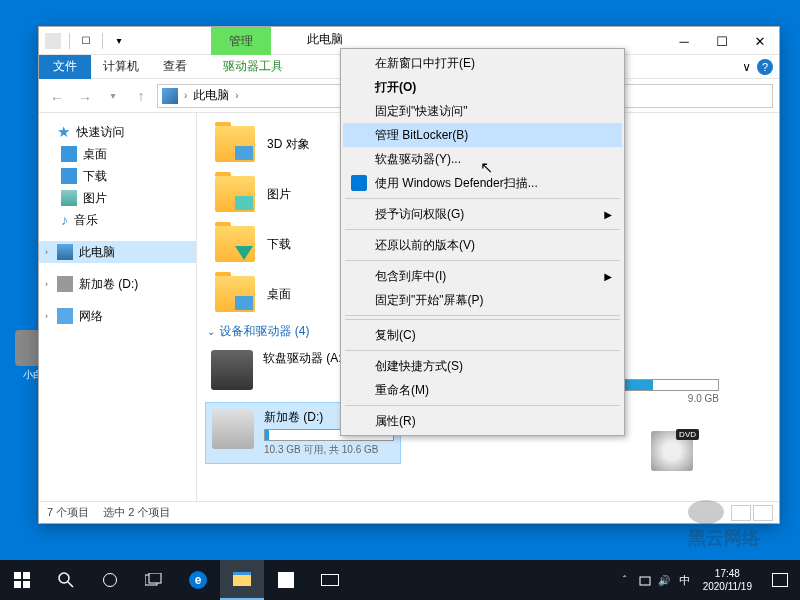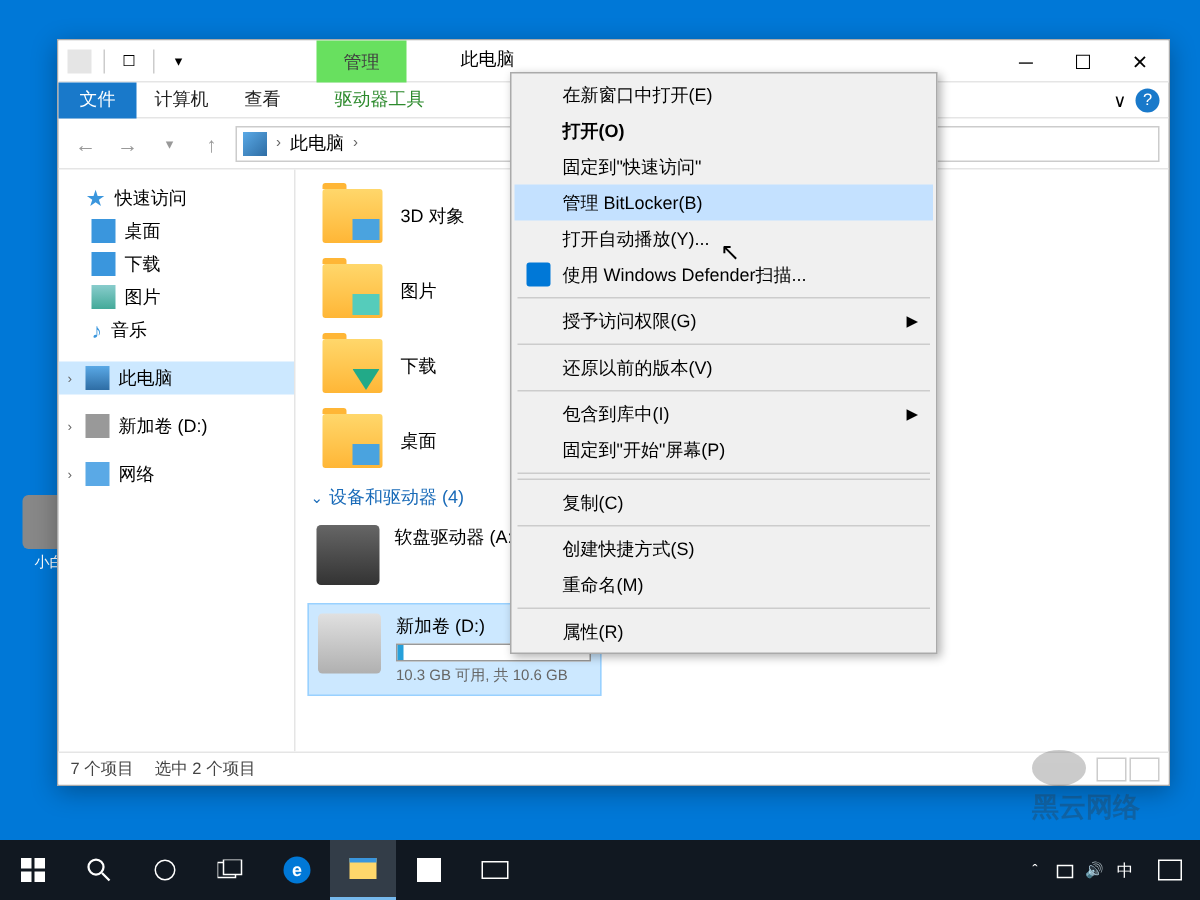--- a/index.html
+++ b/index.html
@@ -230,33 +230,44 @@
         <span>设备和驱动器 (4)</span>
       </div>
 
       <div class="drive-row">
         <div class="drive-item">
           <div class="drive-icon" style="background:linear-gradient(#666,#333)"></div>
           <div class="drive-info">
             <div class="drive-name">软盘驱动器 (A:)</div>
           </div>
         </div>
+        <div style="position:absolute;right:60px;top:266px">
+          <div class="drive-bar" style="width:110px">
+              <div class="drive-bar-fill" style="width:40%"></div>
+            </div>
+          <div class="drive-sub" style="text-align:right">9.0 GB</div>
+        </div>
       </div>
 
       <div class="drive-row" style="margin-top:6px">
         <div class="drive-item selected">
           <div class="drive-icon"></div>
           <div class="drive-info">
             <div class="drive-name">新加卷 (D:)</div>
             <div class="drive-bar">
                 <div class="drive-bar-fill" style="width:3%"></div>
               </div>
             <div class="drive-sub">10.3 GB 可用, 共 10.6 GB</div>
           </div>
         </div>
+        <div class="drive-item" style="position:absolute;right:80px;top:312px">
+          <div class="drive-icon" style="background:radial-gradient(circle,#eee 30%,#999)">
+              <div style="position:absolute;top:-2px;right:-6px;background:#222;color:#fff;font-size:8px;padding:1px 3px;border-radius:2px">DVD</div>
+            </div>
+        </div>
       </div>
     </div>
   </div>
 
   <div class="statusbar">
     <span>7 个项目</span>
     <span>选中 2 个项目</span>
     <div class="view-btns">
       <div class="view-btn"></div>
       <div class="view-btn"></div>
@@ -272,21 +283,21 @@
   <div class="menu-item">
       <b>打开(O)</b>
     </div>
   <div class="menu-item">
       <span>固定到"快速访问"</span>
     </div>
   <div class="menu-item hover">
       <span>管理 BitLocker(B)</span>
     </div>
   <div class="menu-item">
-      <span>打开自动播放(Y)...</span>
+      <span>软盘驱动器(Y)...</span>
     </div>
   <div class="menu-item">
       <div class="menu-icon shield-icon"></div>
       <span>使用 Windows Defender扫描...</span>
     </div>
   <div class="menu-sep"></div>
   <div class="menu-item">
       <span>授予访问权限(G)</span>
       <span class="arrow">▶</span>
     </div>
@@ -366,17 +377,21 @@
 
   <div class="task-right">
     <div class="tray-icon">ˆ</div>
     <div class="tray-icon">
         <svg width="14" height="14">
           <rect x="2" y="4" width="10" height="8" stroke="#fff" fill="none"></rect>
         </svg>
       </div>
     <div class="tray-icon">🔊</div>
     <div class="tray-icon" style="font-size:11px">中</div>
+    <div class="clock">
+      <div>17:48</div>
+      <div>2020/11/19</div>
+    </div>
     <div class="notif">
         <div style="width:16px;height:14px;border:1.5px solid #fff"></div>
       </div>
   </div>
 </div>
 
 </body></html>

